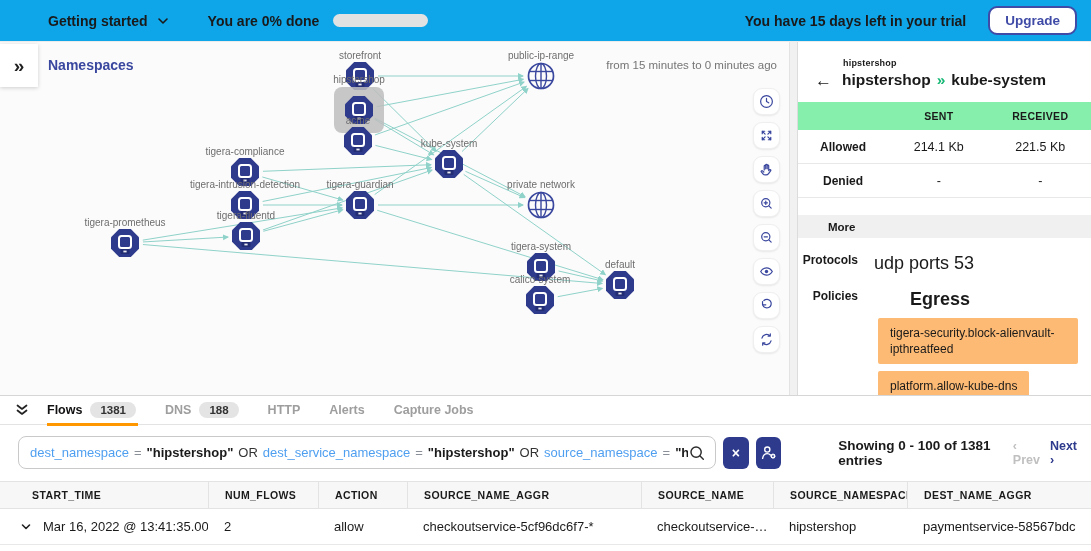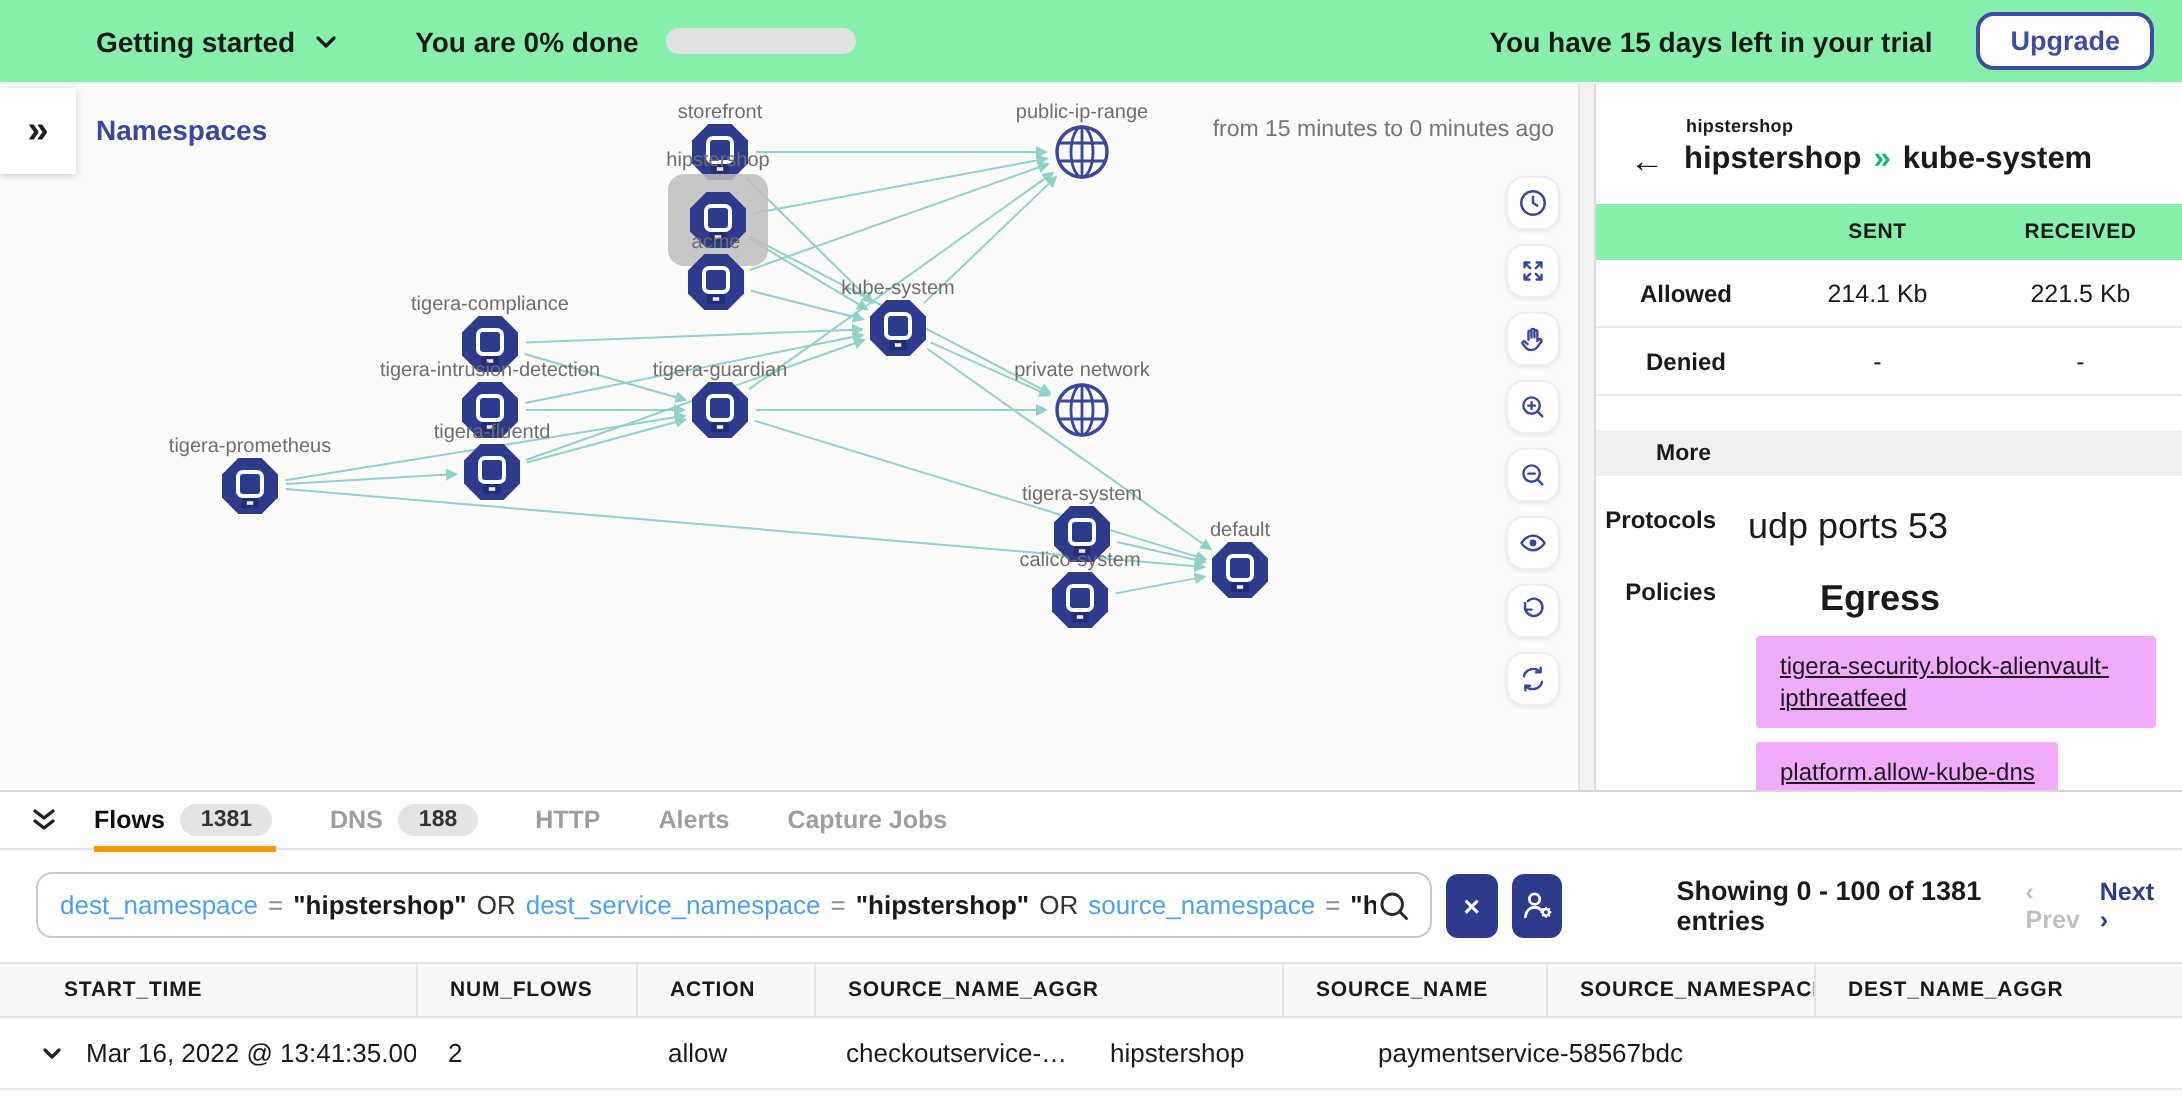--- a/index.html
+++ b/index.html
@@ -1,21 +1,21 @@
 <!DOCTYPE html>
 <html><head>
 <meta charset="utf-8">
 <style>
   * { margin:0; padding:0; box-sizing:border-box; }
   html,body { background:#fff; }
   body { font-family:"Liberation Sans", sans-serif; color:#1a1a1a; }
   .app { position:relative; width:1091px; height:551px; overflow:hidden; background:#f1f1f1; }
 
   
-  .topbar { position:absolute; top:0; left:0; width:1091px; height:42px; background:#86efac;
+  .topbar { position:absolute; top:0; left:0; width:1091px; height:42px; background:#0ea5e9;
             border-bottom:1px solid #ececec; display:flex; align-items:center; padding:0 12px 0 48px; z-index:30; }
   .topbar .bold14 { font-size:14px; font-weight:700; }
   .gs-chevron { margin-left:8px; display:inline-flex; }
   .progress-pill { width:95px; height:13px; border-radius:7px; background:#e2e2e2; margin-left:14px; }
   .topbar-spacer { flex:1; }
   .upgrade-btn { margin-left:22px; margin-right:2px; border:2px solid #3f4ba6; color:#3f4ba6; background:#fff;
                  border-radius:9px; padding:5px 15px; font-size:13.5px; font-weight:700; cursor:pointer;
                  font-family:"Liberation Sans", sans-serif; }
 
   
@@ -46,21 +46,21 @@
   .stats-row { display:grid; grid-template-columns:90px 1fr 1fr; height:34px; align-items:center; text-align:center;
                font-size:12.5px; border-bottom:1px solid #e8e8e8; }
   .stats-row .lbl { font-weight:700; font-size:12px; }
   .more-band { margin-top:17px; background:#f0f0f0; height:23px; display:flex; align-items:center;
                padding-left:30px; font-size:11.5px; font-weight:700; }
   .kv { display:flex; margin-top:15px; }
   .kv .k { width:60px; text-align:right; font-weight:700; font-size:12px; flex-shrink:0; }
   .kv .v { margin-left:16px; font-size:18px; }
   .kv .v.bold { font-weight:700;padding-left:36px; }
   .pills { margin:8px 12px 0 80px; display:flex; flex-direction:column; align-items:flex-start; gap:7px; }
-  .pill { background:#f0abfc; border-radius:2px; padding:7px 12px; font-size:12px; line-height:1.35; max-width:200px;text-decoration:underline; }
+  .pill { background:#fdba74; border-radius:2px; padding:7px 12px; font-size:12px; line-height:1.35; max-width:200px; }
 
   
   .bottom-panel { position:absolute; top:395px; left:0; width:1091px; height:156px; background:#fff;
                   border-top:1px solid #d6d6d6; }
   .tabbar { height:29px; border-bottom:1px solid #e3e3e3; display:flex; align-items:center; padding-left:14px; }
   .tab-collapse { display:flex; align-items:center; margin-right:17px; cursor:pointer; }
   .tab { position:relative; height:29px; display:flex; align-items:center; gap:8px; margin-right:29px;
          font-size:12.5px; font-weight:700; color:#9e9e9e; cursor:pointer; }
   .tab.active { color:#111; }
   .tab.active::after { content:""; position:absolute; left:0; right:-2px; bottom:-1px; height:3px; background:#ff9800; }
@@ -408,20 +408,21 @@
             <div class="cell first" style="width: 208px;">
               <span class="row-chevron">
                 <svg width="12" height="12" viewBox="0 0 12 12">
                   <path d="M2.5 4l3.5 3.5L9.5 4" fill="none" stroke="#222" stroke-width="1.6" stroke-linecap="round" stroke-linejoin="round"></path>
                 </svg>
               </span>
               <span>Mar 16, 2022 @ 13:41:35.000</span>
             </div>
             <div class="cell" style="width: 110px;">2</div>
             <div class="cell" style="width: 89px;">allow</div>
+            <div class="cell" style="width: 234px;">checkoutservice-5cf96dc6f7-*</div>
             <div class="cell" style="width: 132px;">checkoutservice-…</div>
             <div class="cell" style="width: 134px;">hipstershop</div>
             <div class="cell" style="width: auto; flex: 1 1 0%;">paymentservice-58567bdc</div>
           </div>
         </div>
     </div>
   </div>
 </div>
 
 </body></html>

